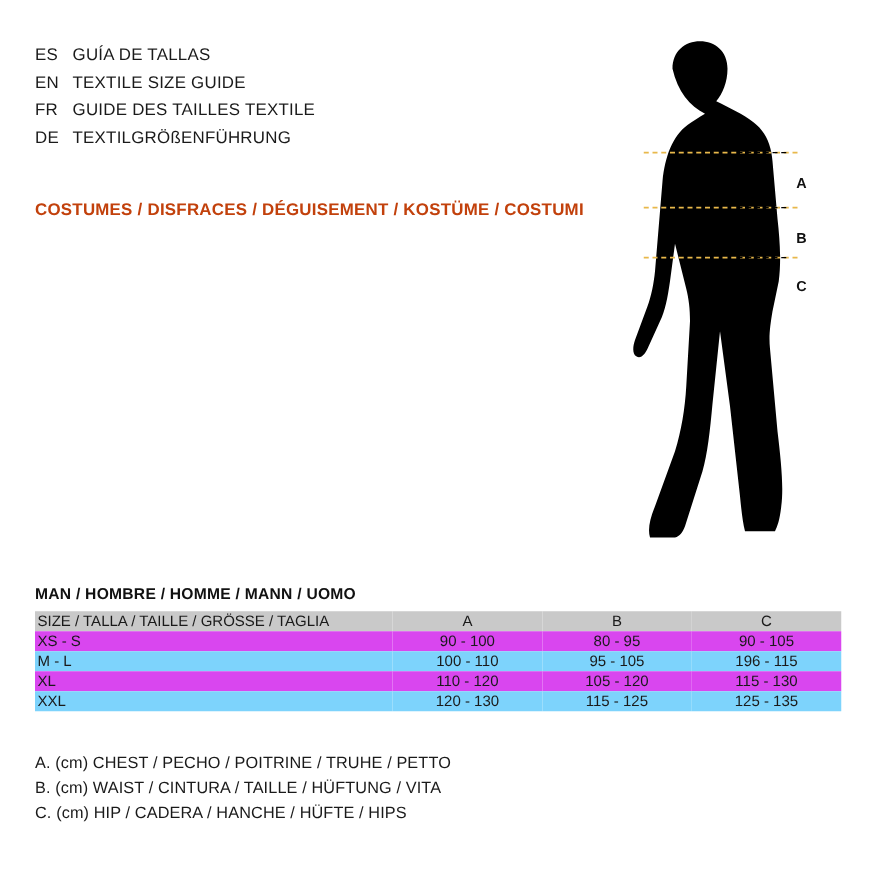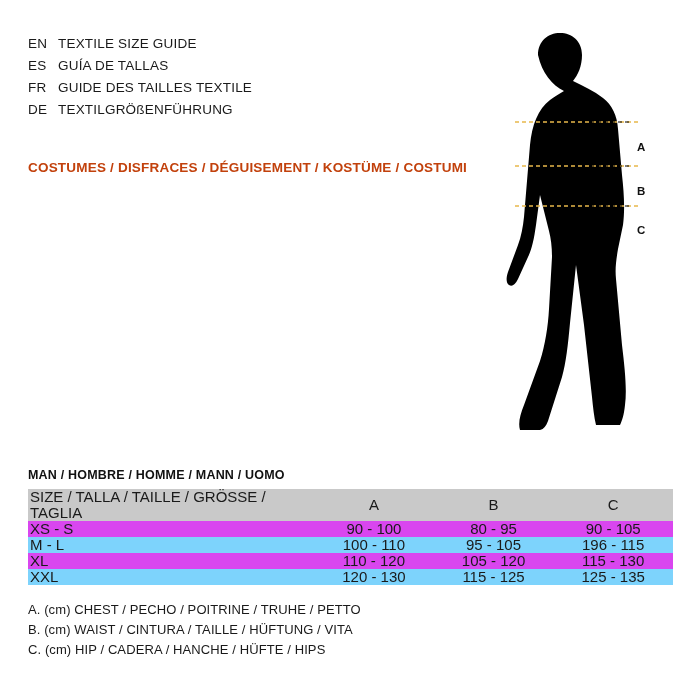--- a/index.html
+++ b/index.html
@@ -85,21 +85,21 @@
   .table-title {
     font-size: 12.5px;
     font-weight: bold;
     color: #111;
     margin-bottom: 7px;
     letter-spacing: 0.2px;
   }
   table.size-table {
     border-collapse: collapse;
     width: 645px;
-    font-size: 15px;
+    font-size: 12px;
   }
   table.size-table th,
   table.size-table td {
     padding: 0;
     height: 16px;
     line-height: 16px;
     font-weight: normal;
     text-align: left;
     color: #1a1a1a;
   }
@@ -130,26 +130,26 @@
     letter-spacing: 0.1px;
   }
 </style>
 </head>
 <body>
 
 <div class="page">
 
   <div class="lang-block">
     <div class="lang-row">
+      <span class="lang-code">ES</span>
+      <span class="lang-text">GUÍA DE TALLAS</span>
+    </div>
+    <div class="lang-row">
       <span class="lang-code">EN</span>
       <span class="lang-text">TEXTILE SIZE GUIDE</span>
-    </div>
-    <div class="lang-row">
-      <span class="lang-code">ES</span>
-      <span class="lang-text">GUÍA DE TALLAS</span>
     </div>
     <div class="lang-row">
       <span class="lang-code">FR</span>
       <span class="lang-text">GUIDE DES TAILLES TEXTILE</span>
     </div>
     <div class="lang-row">
       <span class="lang-code">DE</span>
       <span class="lang-text">TEXTILGRÖßENFÜHRUNG</span>
     </div>
   </div>

